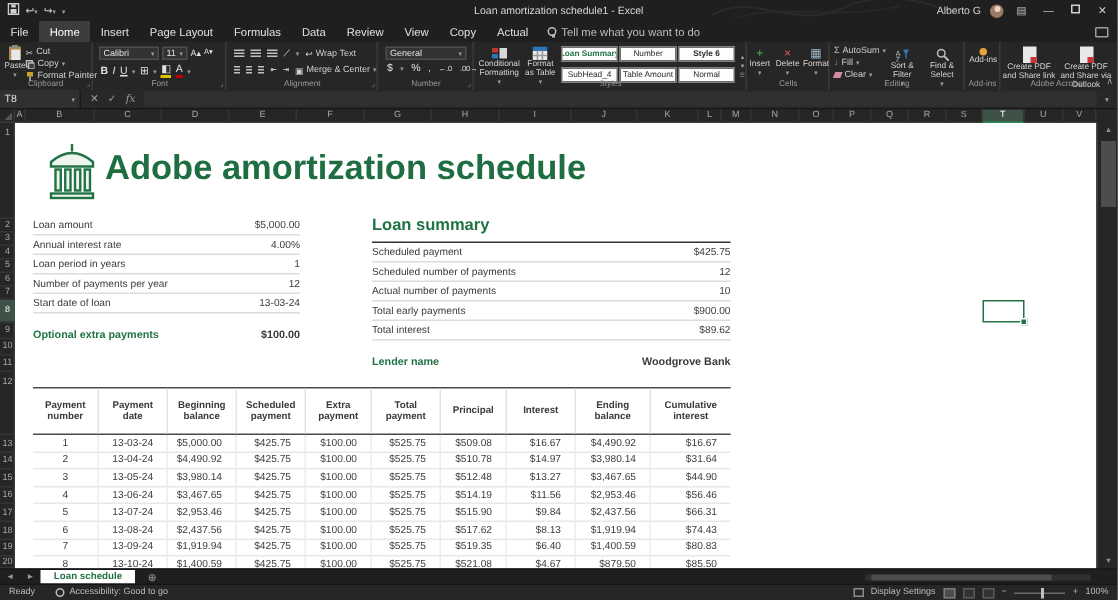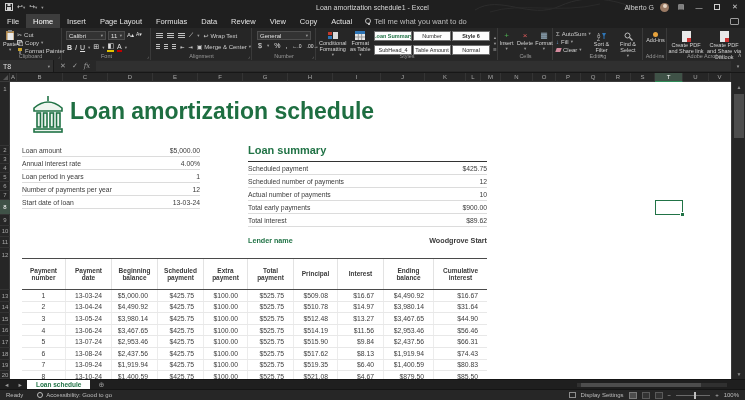--- a/index.html
+++ b/index.html
@@ -496,21 +496,21 @@
         <g stroke="#217346" stroke-width="1.6" fill="#eef5ef">
           <path d="M4 14 Q18 2 32 14 L32 17 L4 17 Z"></path>
           <rect x="7" y="19" width="3.5" height="14"></rect>
           <rect x="13.5" y="19" width="3.5" height="14"></rect>
           <rect x="20" y="19" width="3.5" height="14"></rect>
           <rect x="26.5" y="19" width="3.5" height="14"></rect>
           <rect x="4" y="35" width="28" height="3"></rect>
           <line x1="18" y1="2" x2="18" y2="7"></line>
         </g>
       </svg>
-      <div class="sheet-title">Loan amortization schedule</div>
+      <div class="sheet-title">Adobe amortization schedule</div>
 
       <div class="section" style="left:12px;top:62px;width:178px;">
         <div id="ev-rows">
             <div class="kvrow">
               <span class="k">Loan amount</span>
               <span class="v">$5,000.00</span>
             </div>
             <div class="kvrow">
               <span class="k">Annual interest rate</span>
               <span class="v">4.00%</span>
@@ -521,20 +521,24 @@
             </div>
             <div class="kvrow">
               <span class="k">Number of payments per year</span>
               <span class="v">12</span>
             </div>
             <div class="kvrow">
               <span class="k">Start date of loan</span>
               <span class="v">13-03-24</span>
             </div>
           </div>
+        <div class="boldrow">
+          <span class="k">Optional extra payments</span>
+          <span class="v">$100.00</span>
+        </div>
       </div>
 
       <div class="section" style="left:238px;top:62px;width:239px;">
         <div class="sec-head">Loan summary</div>
         <div id="ls-rows">
             <div class="kvrow">
               <span class="k">Scheduled payment</span>
               <span class="v">$425.75</span>
             </div>
             <div class="kvrow">
@@ -549,21 +553,21 @@
               <span class="k">Total early payments</span>
               <span class="v">$900.00</span>
             </div>
             <div class="kvrow">
               <span class="k">Total interest</span>
               <span class="v">$89.62</span>
             </div>
           </div>
         <div class="boldrow">
           <span class="k">Lender name</span>
-          <span class="v">Woodgrove Start</span>
+          <span class="v">Woodgrove Bank</span>
         </div>
       </div>
 
       <div class="amtable">
         <div class="thead" id="am-head">
             <div class="th">Payment number</div>
             <div class="th">Payment date</div>
             <div class="th">Beginning balance</div>
             <div class="th">Scheduled payment</div>
             <div class="th">Extra payment</div>

